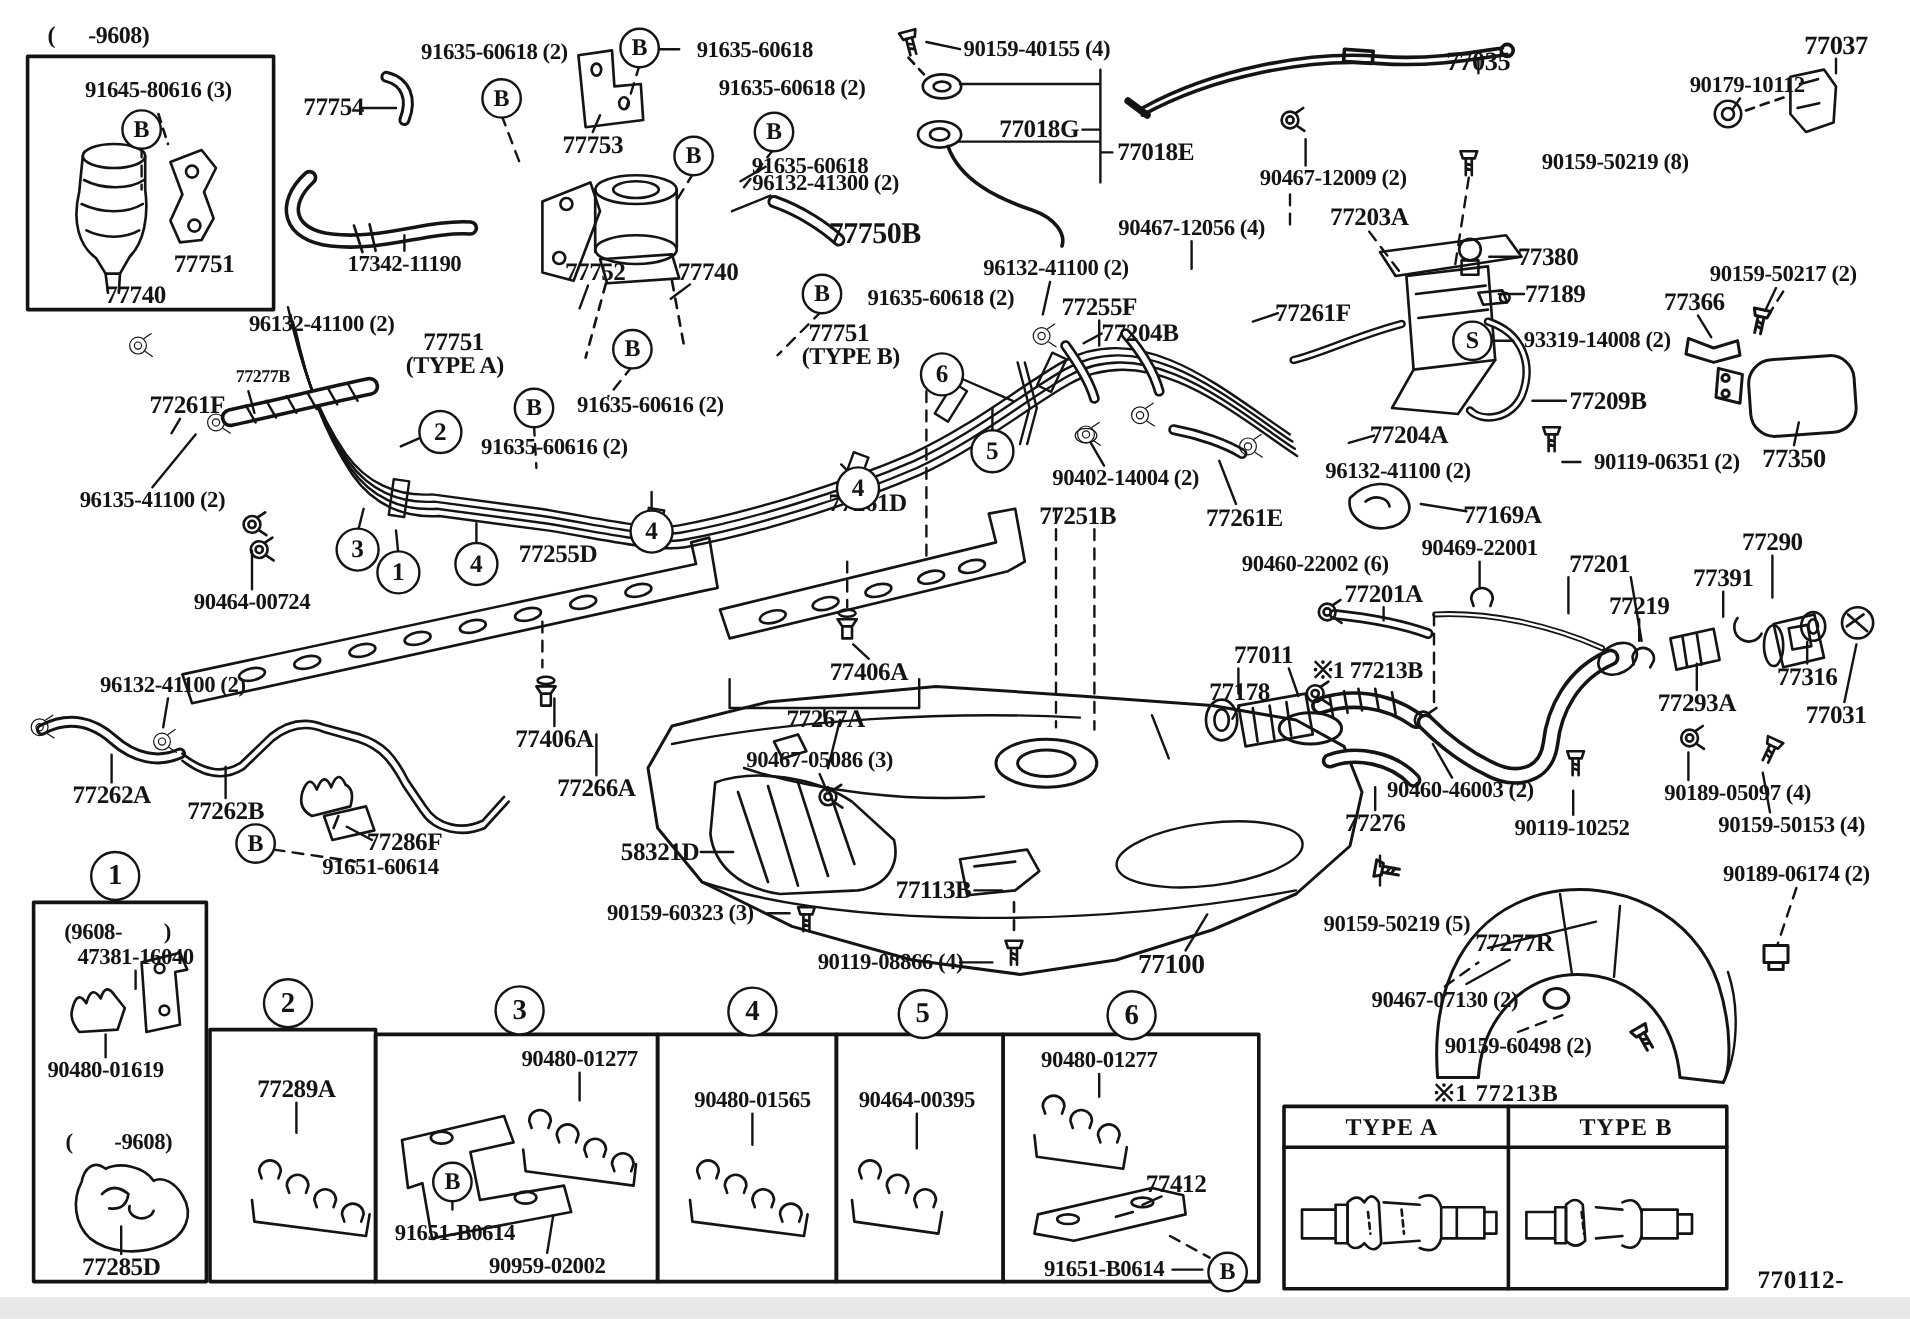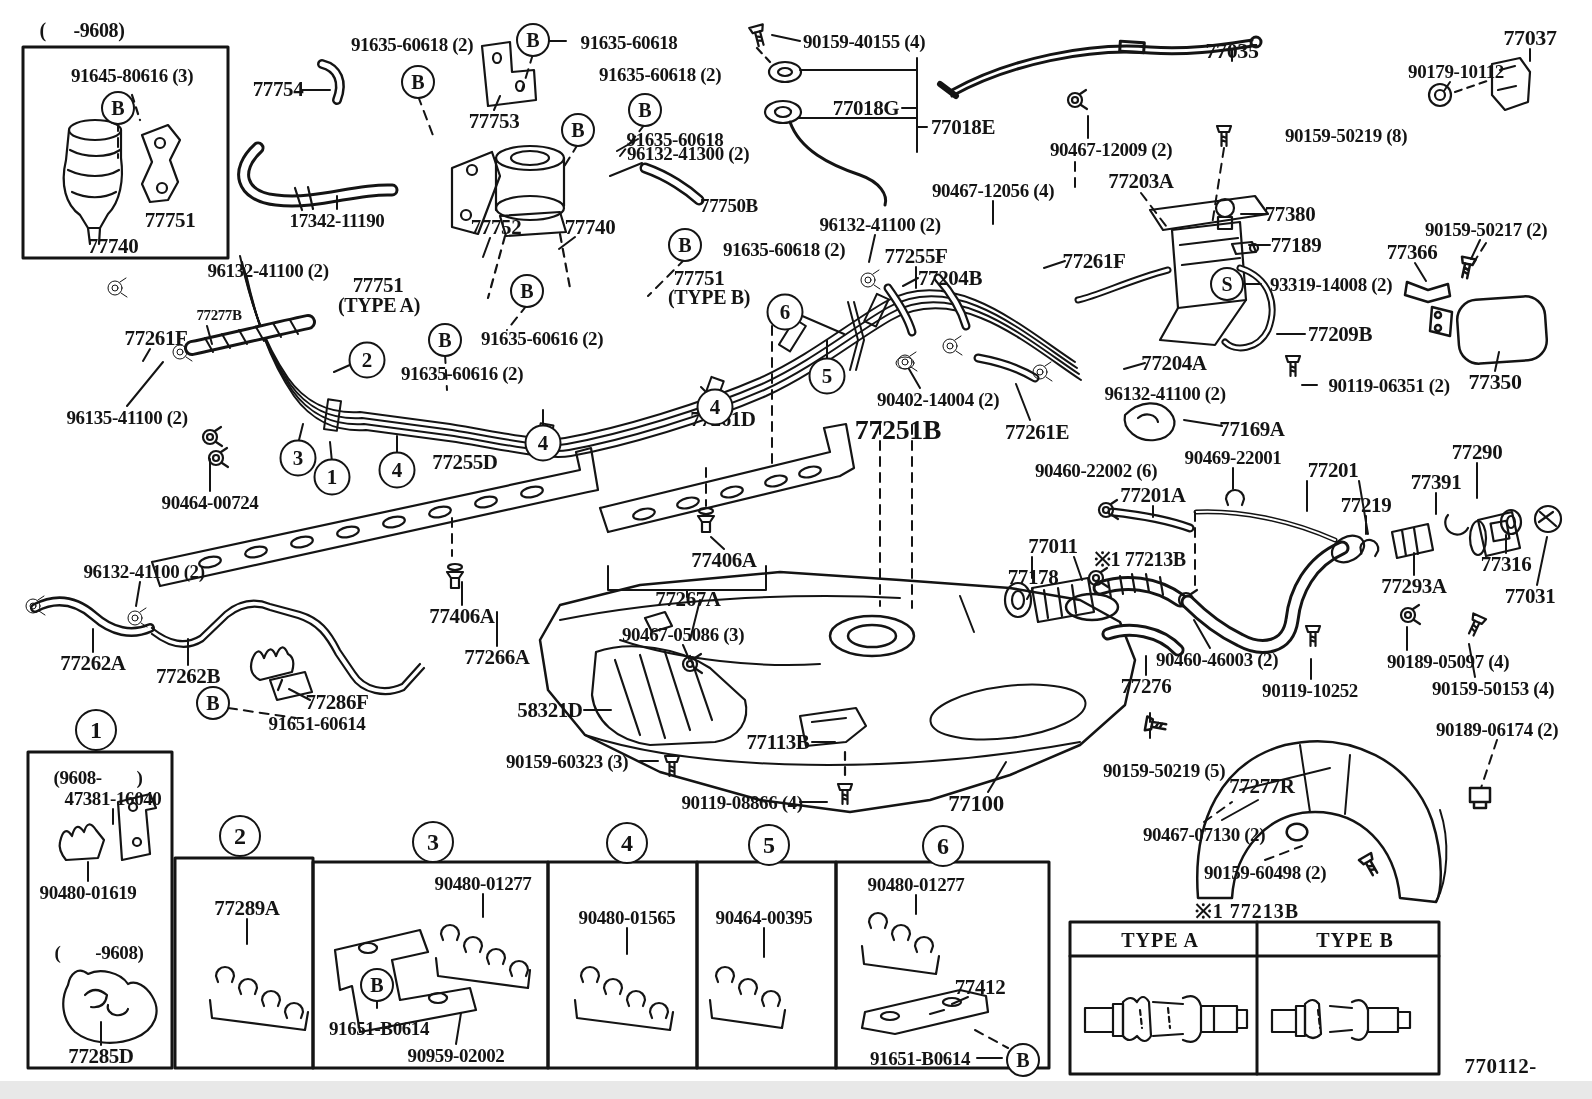--- a/index.html
+++ b/index.html
@@ -414,21 +414,21 @@
       <span class="lbl" style="left: 278px; top: 89px; font-size: 21px;">77754</span>
       <span class="lbl" style="left: 412px; top: 44px;">91635-60618 (2)</span>
       <span class="lbl" style="left: 629px; top: 42px;">91635-60618</span>
       <span class="lbl" style="left: 494px; top: 121px; font-size: 21px;">77753</span>
       <span class="lbl" style="left: 660px; top: 74px;">91635-60618 (2)</span>
       <span class="lbl" style="left: 675px; top: 139px;">91635-60618</span>
       <span class="lbl" style="left: 688px; top: 153px;">96132-41300 (2)</span>
       <span class="lbl" style="left: 337px; top: 220px;">17342-11190</span>
       <span class="lbl" style="left: 496px; top: 227px; font-size: 21px;">77752</span>
       <span class="lbl" style="left: 590px; top: 227px; font-size: 21px;">77740</span>
-      <span class="lbl" style="left: 729px; top: 205px; font-size: 19px;">77750B</span>
+      <span class="lbl" style="left: 729px; top: 195px; font-size: 25px;">77750B</span>
       <span class="lbl" style="left: 784px; top: 249px;">91635-60618 (2)</span>
       <span class="lbl" style="left: 378px; top: 285px; font-size: 21px;">77751</span>
       <span class="lbl" style="left: 379px; top: 305px; font-size: 20px;">(TYPE A)</span>
       <span class="lbl" style="left: 699px; top: 278px; font-size: 21px;">77751</span>
       <span class="lbl" style="left: 709px; top: 297px; font-size: 20px;">(TYPE B)</span>
       <span class="lbl" style="left: 542px; top: 338px;">91635-60616 (2)</span>
       <span class="lbl" style="left: 462px; top: 373px;">91635-60616 (2)</span>
       <span class="lbl" style="left: 864px; top: 41px;">90159-40155 (4)</span>
       <span class="lbl" style="left: 866px; top: 108px; font-size: 21px;">77018G</span>
       <span class="lbl" style="left: 963px; top: 127px; font-size: 21px;">77018E</span>
@@ -447,21 +447,21 @@
       <span class="lbl" style="left: 1296px; top: 245px; font-size: 21px;">77189</span>
       <span class="lbl" style="left: 1331px; top: 284px;">93319-14008 (2)</span>
       <span class="lbl" style="left: 1412px; top: 252px; font-size: 21px;">77366</span>
       <span class="lbl" style="left: 1486px; top: 229px;">90159-50217 (2)</span>
       <span class="lbl" style="left: 1495px; top: 382px; font-size: 22px;">77350</span>
       <span class="lbl" style="left: 1389px; top: 385px;">90119-06351 (2)</span>
       <span class="lbl" style="left: 1340px; top: 334px; font-size: 21px;">77209B</span>
       <span class="lbl" style="left: 1174px; top: 363px; font-size: 21px;">77204A</span>
       <span class="lbl" style="left: 1165px; top: 393px;">96132-41100 (2)</span>
       <span class="lbl" style="left: 938px; top: 399px;">90402-14004 (2)</span>
-      <span class="lbl" style="left: 898px; top: 430px; font-size: 28px;">77251B</span>
+      <span class="lbl" style="left: 898px; top: 430px; font-size: 21px;">77251B</span>
       <span class="lbl" style="left: 1037px; top: 432px; font-size: 21px;">77261E</span>
       <span class="lbl" style="left: 723px; top: 419px; font-size: 21px;">77261D</span>
       <span class="lbl" style="left: 465px; top: 462px; font-size: 21px;">77255D</span>
       <span class="lbl" style="left: 127px; top: 417px;">96135-41100 (2)</span>
       <span class="lbl" style="left: 210px; top: 502px;">90464-00724</span>
       <span class="lbl" style="left: 219px; top: 315px; font-size: 15px;">77277B</span>
       <span class="lbl" style="left: 156px; top: 338px; font-size: 21px;">77261F</span>
       <span class="lbl" style="left: 144px; top: 571px;">96132-41100 (2)</span>
       <span class="lbl" style="left: 93px; top: 663px; font-size: 21px;">77262A</span>
       <span class="lbl" style="left: 188px; top: 676px; font-size: 21px;">77262B</span>

